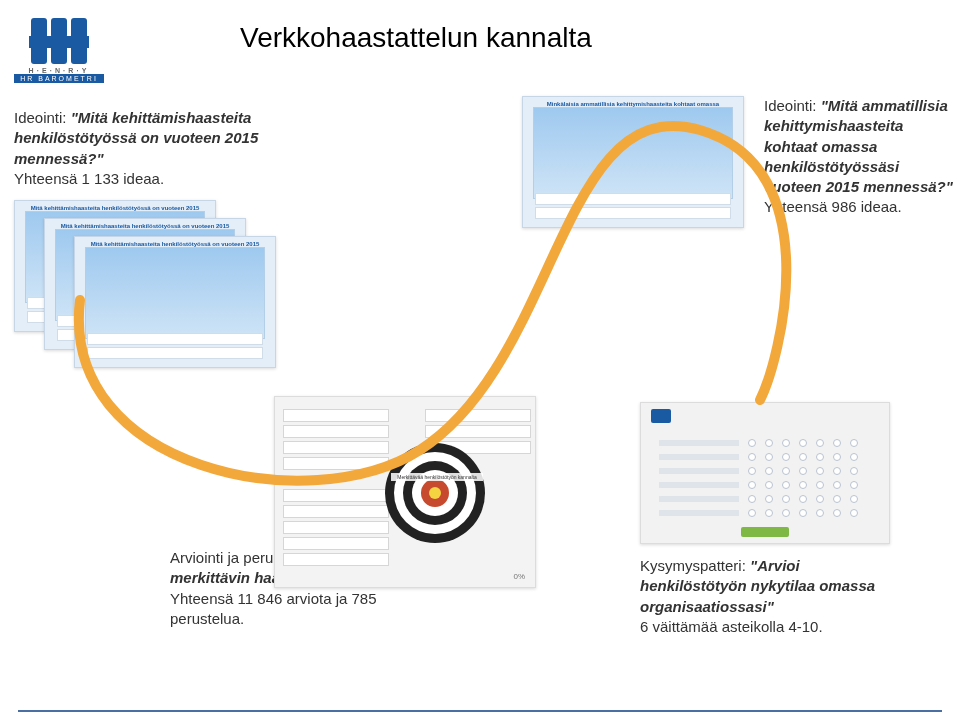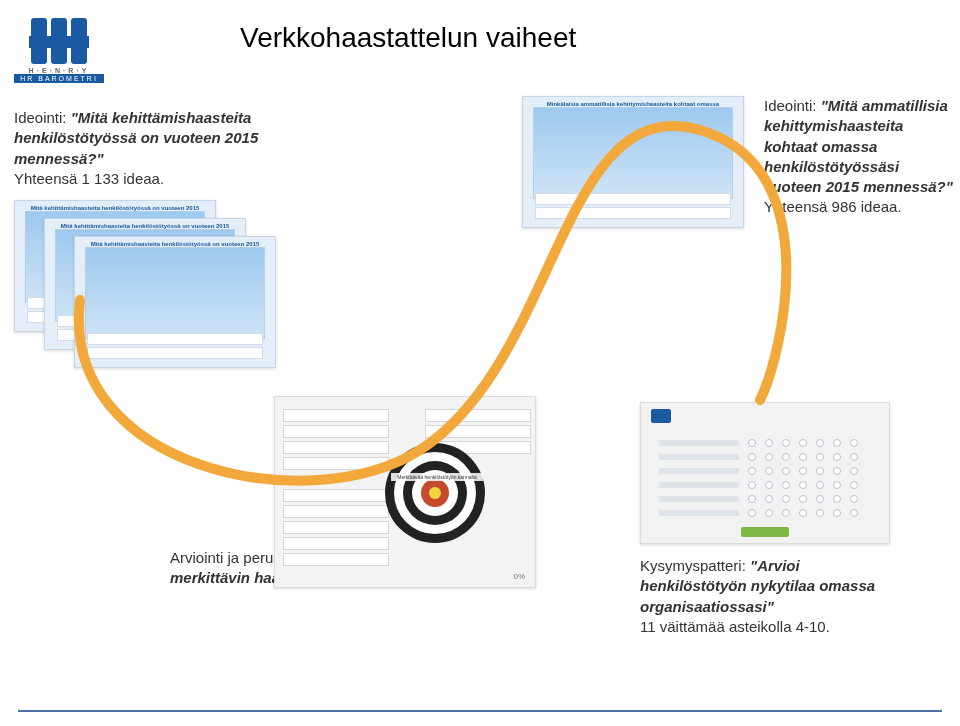--- a/index.html
+++ b/index.html
@@ -248,43 +248,44 @@
       <div style="height:6px"></div>
       <div class="bot"></div>
       <div class="mid"></div>
     </div>
     <div class="bar"></div>
   </div>
   <div class="label">H·E·N·R·Y</div>
   <div class="sub">HR BAROMETRI</div>
 </div>
 
-<div class="title">Verkkohaastattelun vaiheet</div>
+<div class="title">Verkkohaastattelun kannalta</div>
 
 <div id="left-block" class="block">
   <span>Ideointi:</span>
   <span class="bold">"Mitä kehittämishaasteita henkilöstötyössä on vuoteen 2015 mennessä?"</span><br>
   <span>Yhteensä 1 133 ideaa.</span>
 </div>
 
 <div id="right-block" class="block">
   <span>Ideointi:</span>
   <span class="bold">"Mitä ammatillisia kehittymishaasteita kohtaat omassa henkilöstötyössäsi vuoteen 2015 mennessä?"</span><br>
   <span>Yhteensä 986 ideaa.</span>
 </div>
 
 <div id="bl-block" class="block">
   <span>Arviointi ja perustelut:</span>
   <span class="bold">"Mikä on merkittävin haaste?"</span><br>
+  <span>Yhteensä 11 846 arviota ja 785 perustelua.</span>
 </div>
 
 <div id="br-block" class="block">
   <span>Kysymyspatteri:</span>
   <span class="bold">"Arvioi henkilöstötyön nykytilaa omassa organisaatiossasi"</span><br>
-  <span>11 väittämää asteikolla 4-10.</span>
+  <span>6 väittämää asteikolla 4-10.</span>
 </div>
 
 <div id="s1" class="thumb">
   <div class="hdr">Mitä kehittämishaasteita henkilöstötyössä on vuoteen 2015 mennessä?</div>
   <div class="inner"></div>
     <div class="bar1"></div>
     <div class="bar2"></div>
 </div>
 <div id="s2" class="thumb">
   <div class="hdr">Mitä kehittämishaasteita henkilöstötyössä on vuoteen 2015 mennessä?</div>

